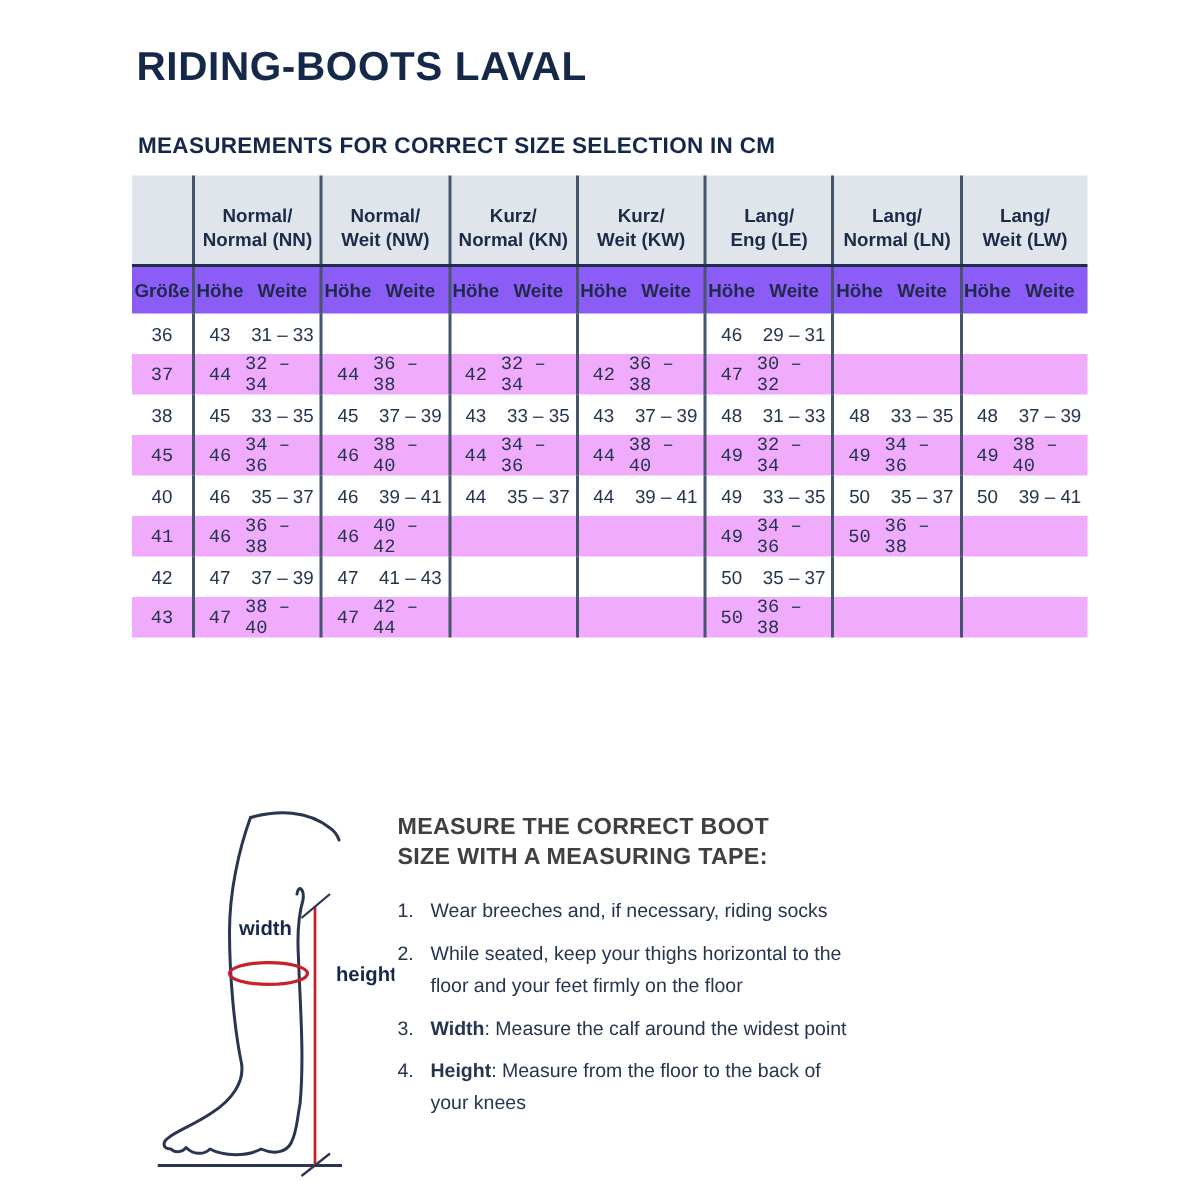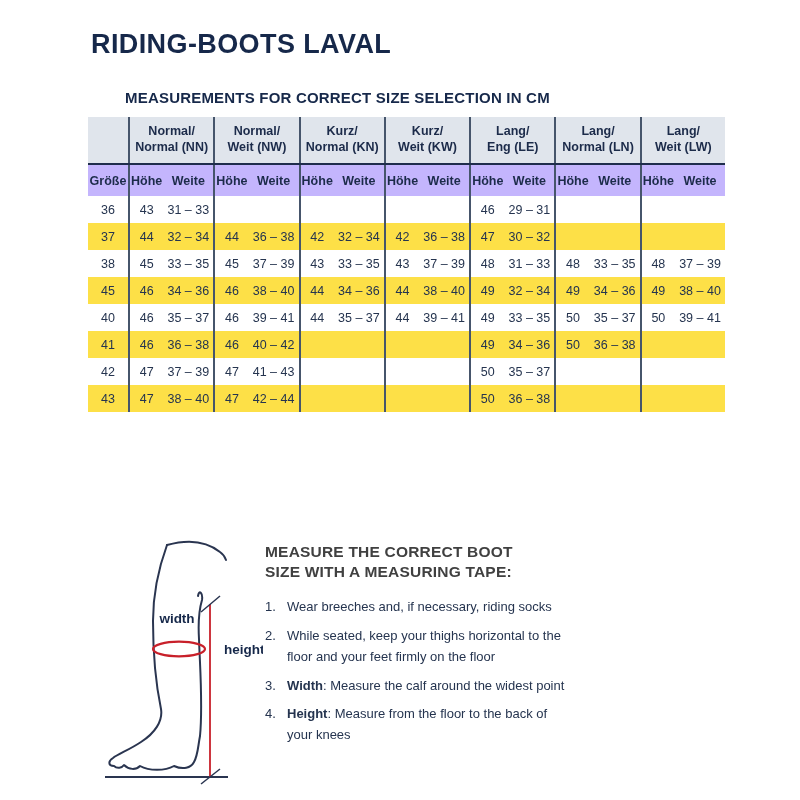--- a/index.html
+++ b/index.html
@@ -15,46 +15,45 @@
   
   #title {
     position: absolute; left: 91px; top: 29px;
     font-size: 27px; font-weight: 800; letter-spacing: .4px;
     color: #16284a;
   }
   #subtitle {
     position: absolute; left: 92px; top: 89px;
     font-size: 15px; font-weight: 700; letter-spacing: .2px;
     color: #16284a;
-    margin-left: 33px;
   }
 
   
   #size-table { position: absolute; left: 88px; top: 117px; width: 637px; }
 
   .thead-groups { display: flex; border-bottom: 2px solid #1f2d4c; }
   .corner { width: 40px; background: #e0e5ec; }
   .ghead {
     flex: 1 1 0; background: #e0e5ec;
     border-left: 2px solid #46556b;
-    text-align: center; padding: 7px 0 8px;
+    text-align: center; padding: 20px 0 8px;
     font-size: 12.5px; font-weight: 700; line-height: 1.25;
     color: #1c2b4a;
   }
   .ghead span { display: block; }
 
-  .thead-sub { display: flex; height: 31px; background: #c4b5fd; font-weight: 700; font-size: 12.5px; color: #1c2b4a; }
+  .thead-sub { display: flex; height: 31px; background: #8b5cf6; font-weight: 700; font-size: 12.5px; color: #1c2b4a; }
   .cell { display: flex; align-items: center; justify-content: center; }
   .cell.size { width: 40px; }
   .grp { flex: 1 1 0; border-left: 2px solid #46556b; display: flex; }
   .cell.h { width: 40%; }
   .cell.w { width: 60%; }
 
   .trow { display: flex; height: 27px; font-size: 12.5px; color: #25344f; }
-  .trow.shade { background: #fde047; }
+  .trow.shade { background: #f0abfc; font-family: Liberation Mono, monospace; }
   .trow .cell.size { width: 40px; }
 
   
   #guide { position: absolute; left: 105px; top: 537px; display: flex; }
   #leg-figure { width: 158px; height: 250px; flex: none; }
   #guide-text { width: 310px; margin-left: 2px; padding-top: 5px; }
   #guide-heading {
     font-size: 15.5px; font-weight: 800; line-height: 1.3;
     color: #404040; letter-spacing: .2px;
   }

